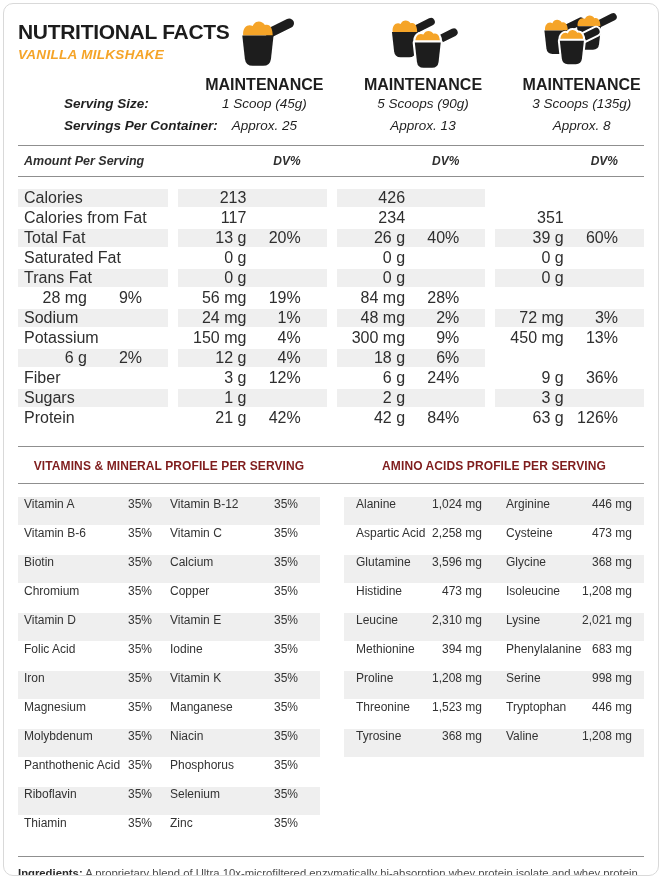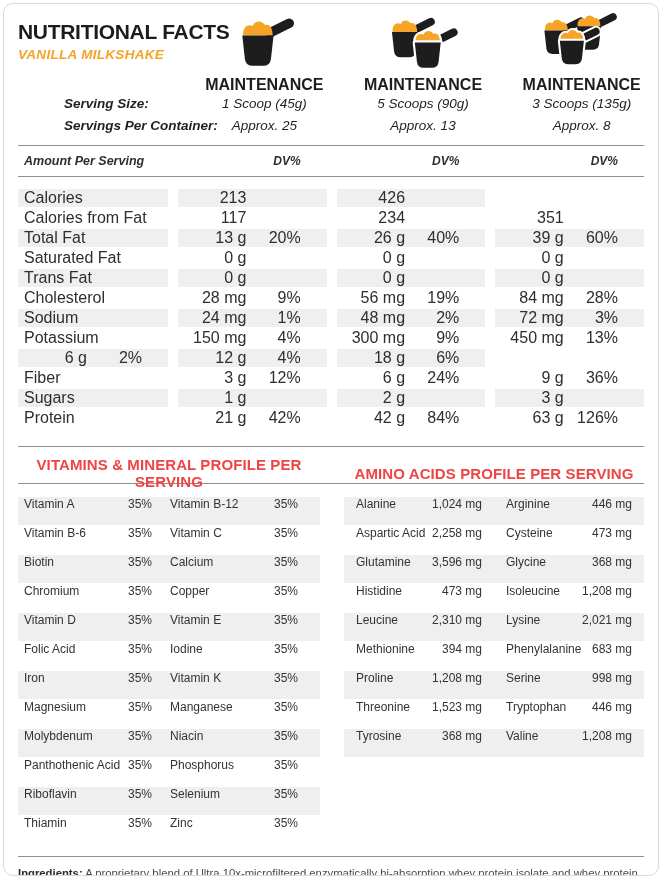--- a/index.html
+++ b/index.html
@@ -38,21 +38,21 @@
   .trow:nth-child(odd) .cell { background:#efefef; }
   .tlabel { padding-left:6px; white-space:nowrap; }
   .tgroup { display:flex; }
   .tamt { width:46%; text-align:right; white-space:nowrap; }
   .tdv { flex:1; text-align:right; padding-right:26px; white-space:nowrap; }
 
   .r2 { margin-top:18px; }
 
   
   .profiles-hdr { margin-top:9px; display:grid; grid-template-columns:302px 1fr; column-gap:24px; height:20px; }
-  .ptitle { text-align:center; font-size:15px; font-weight:bold; color:#ef4444; letter-spacing:0.1px; align-self:center; }
+  .ptitle { text-align:center; font-size:12px; font-weight:bold; color:#7f1d1d; letter-spacing:0.1px; align-self:center; }
   .r3 { margin-top:7px; }
   .profiles { margin-top:13px; display:grid; grid-template-columns:302px 1fr; column-gap:24px; align-items:start; }
   .plist { display:block; }
   .prow { display:flex; height:28px; line-height:15px; margin-bottom:1px; font-size:12px; color:#333; }
   .prow:nth-child(odd) { background:#efefef; }
   .ppair { flex:1; display:flex; justify-content:space-between; white-space:nowrap; }
   .vp1 { padding:0 14px 0 6px; }
   .vp2 { padding:0 22px 0 4px; }
   .ap1 { padding:0 14px 0 12px; }
   .ap2 { padding:0 12px 0 10px; }
@@ -203,21 +203,20 @@
     <span class="cell tgroup">
       <span class="tamt">0 g</span>
       <span class="tdv"></span>
     </span>
     <span class="cell tgroup">
       <span class="tamt">0 g</span>
       <span class="tdv"></span>
     </span>
   </div>
       <div class="trow">
-    <span class="cell tlabel">Cholesterol</span>
     <span class="cell tgroup">
       <span class="tamt">28 mg</span>
       <span class="tdv">9%</span>
     </span>
     <span class="cell tgroup">
       <span class="tamt">56 mg</span>
       <span class="tdv">19%</span>
     </span>
     <span class="cell tgroup">
       <span class="tamt">84 mg</span>

